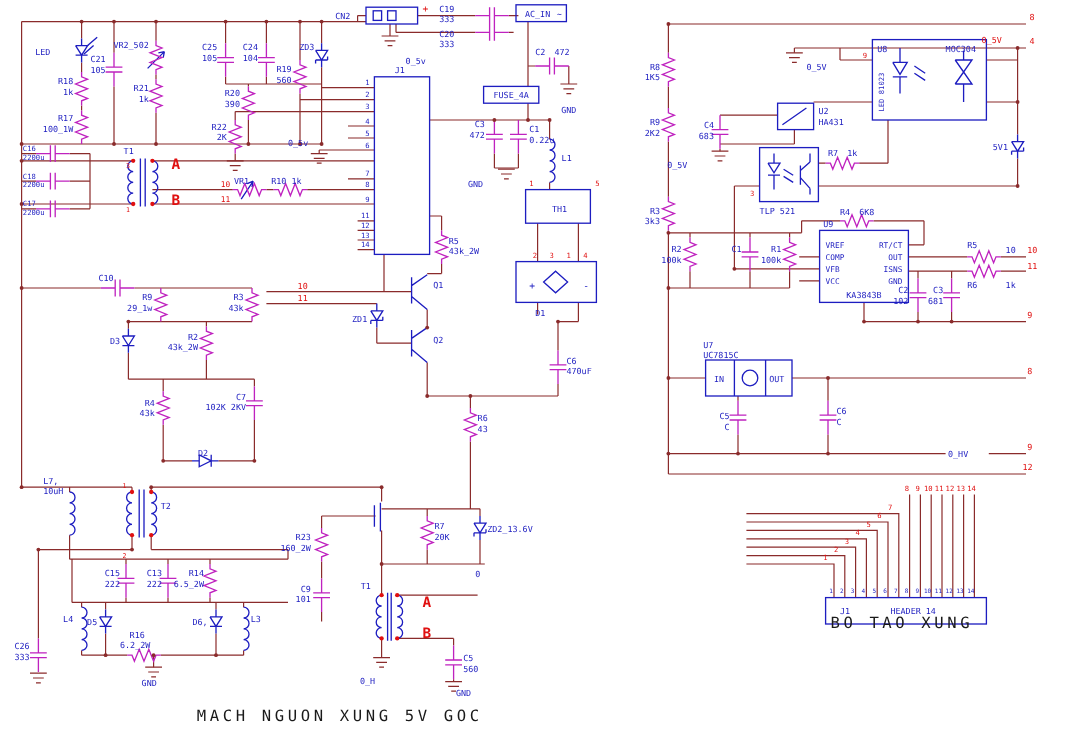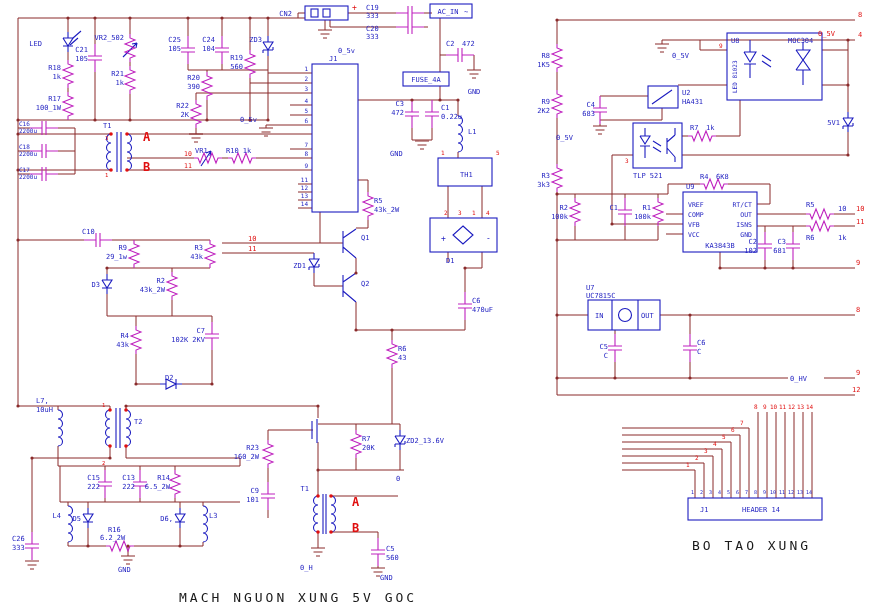--- a/index.html
+++ b/index.html
@@ -577,15 +577,15 @@
         <text x="754" y="409" fill="#e01010" font-size="6">8</text>
         <text x="763" y="409" fill="#e01010" font-size="6">9</text>
         <text x="770" y="409" fill="#e01010" font-size="6">10</text>
         <text x="779" y="409" fill="#e01010" font-size="6">11</text>
         <text x="788" y="409" fill="#e01010" font-size="6">12</text>
         <text x="797" y="409" fill="#e01010" font-size="6">13</text>
         <text x="806" y="409" fill="#e01010" font-size="6">14</text>
       </g>
   </svg>
 
-  <div class="caption" style="left:179px;top:590px;">MACH NGUON XUNG 5V GOC</div>
-  <div class="caption" style="left:692px;top:538px;">BO TAO XUNG</div>
+  <div class="caption" style="left:164px;top:590px;">MACH NGUON XUNG 5V GOC</div>
+  <div class="caption" style="left:692px;top:512px;">BO TAO XUNG</div>
 </div>
 
 </body></html>

